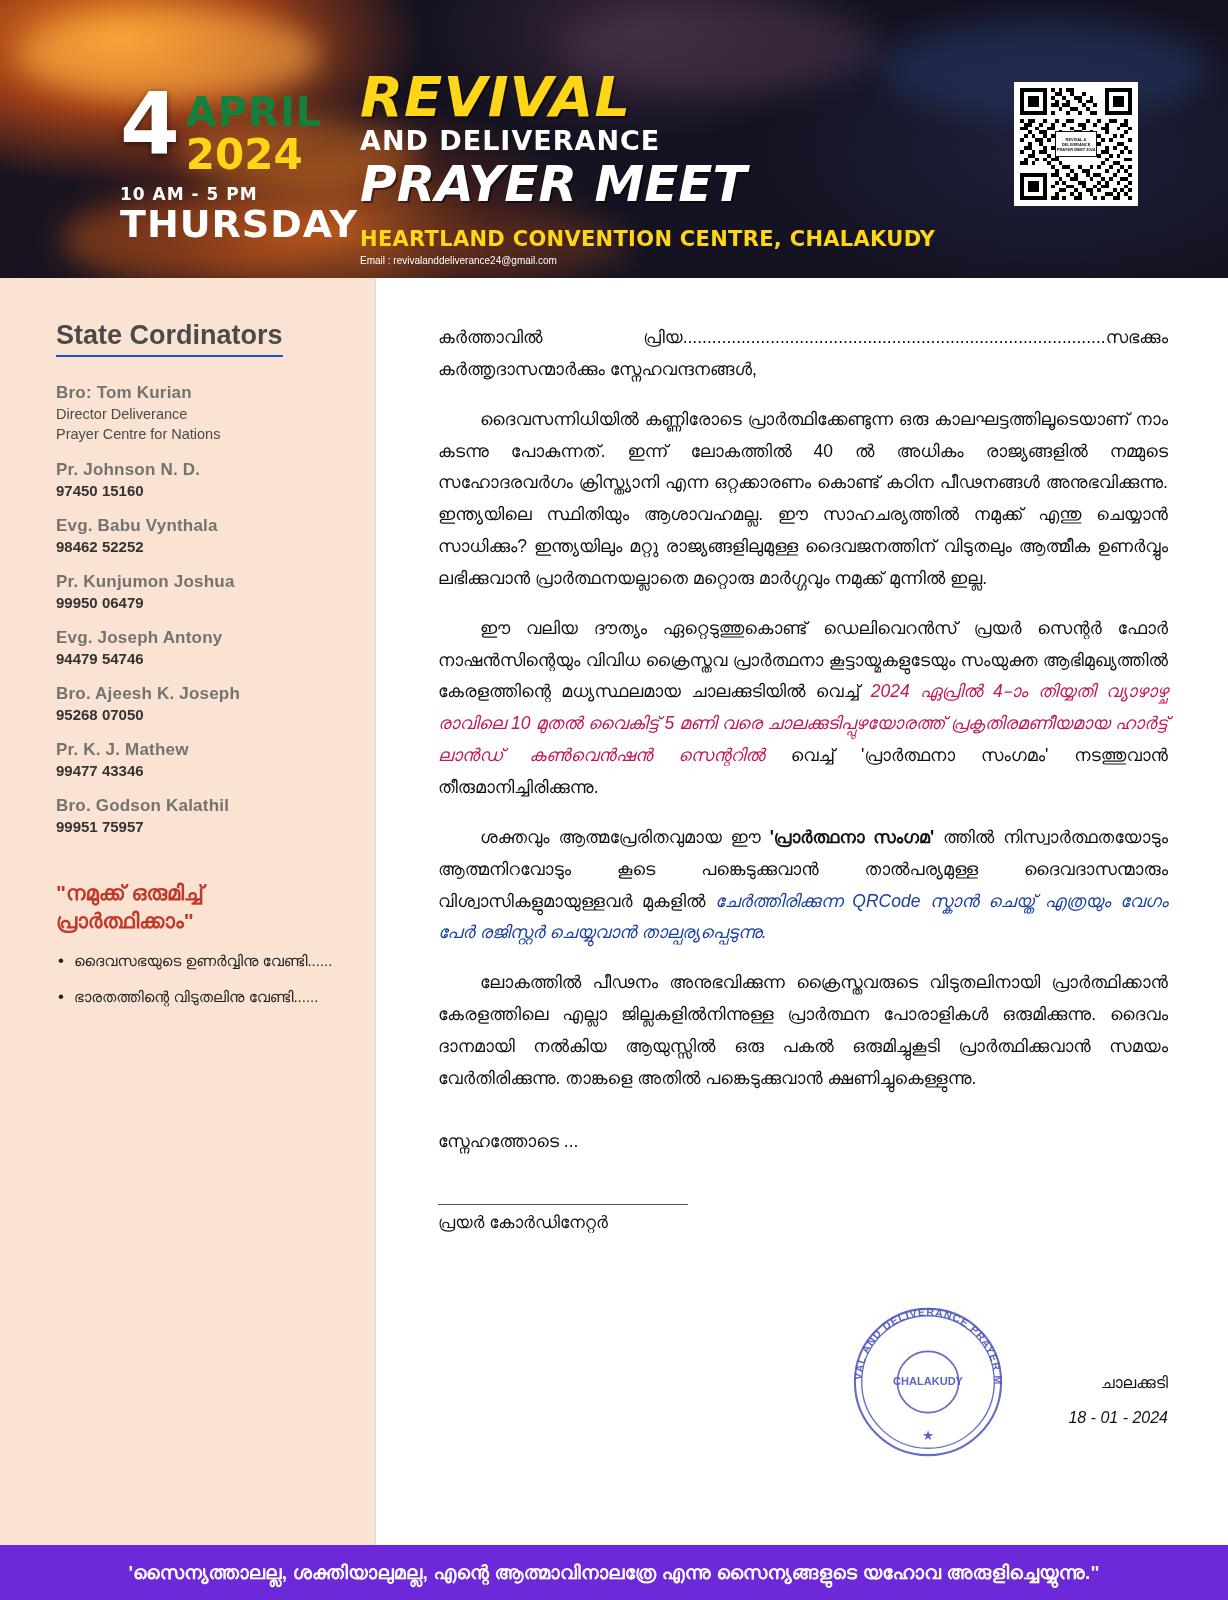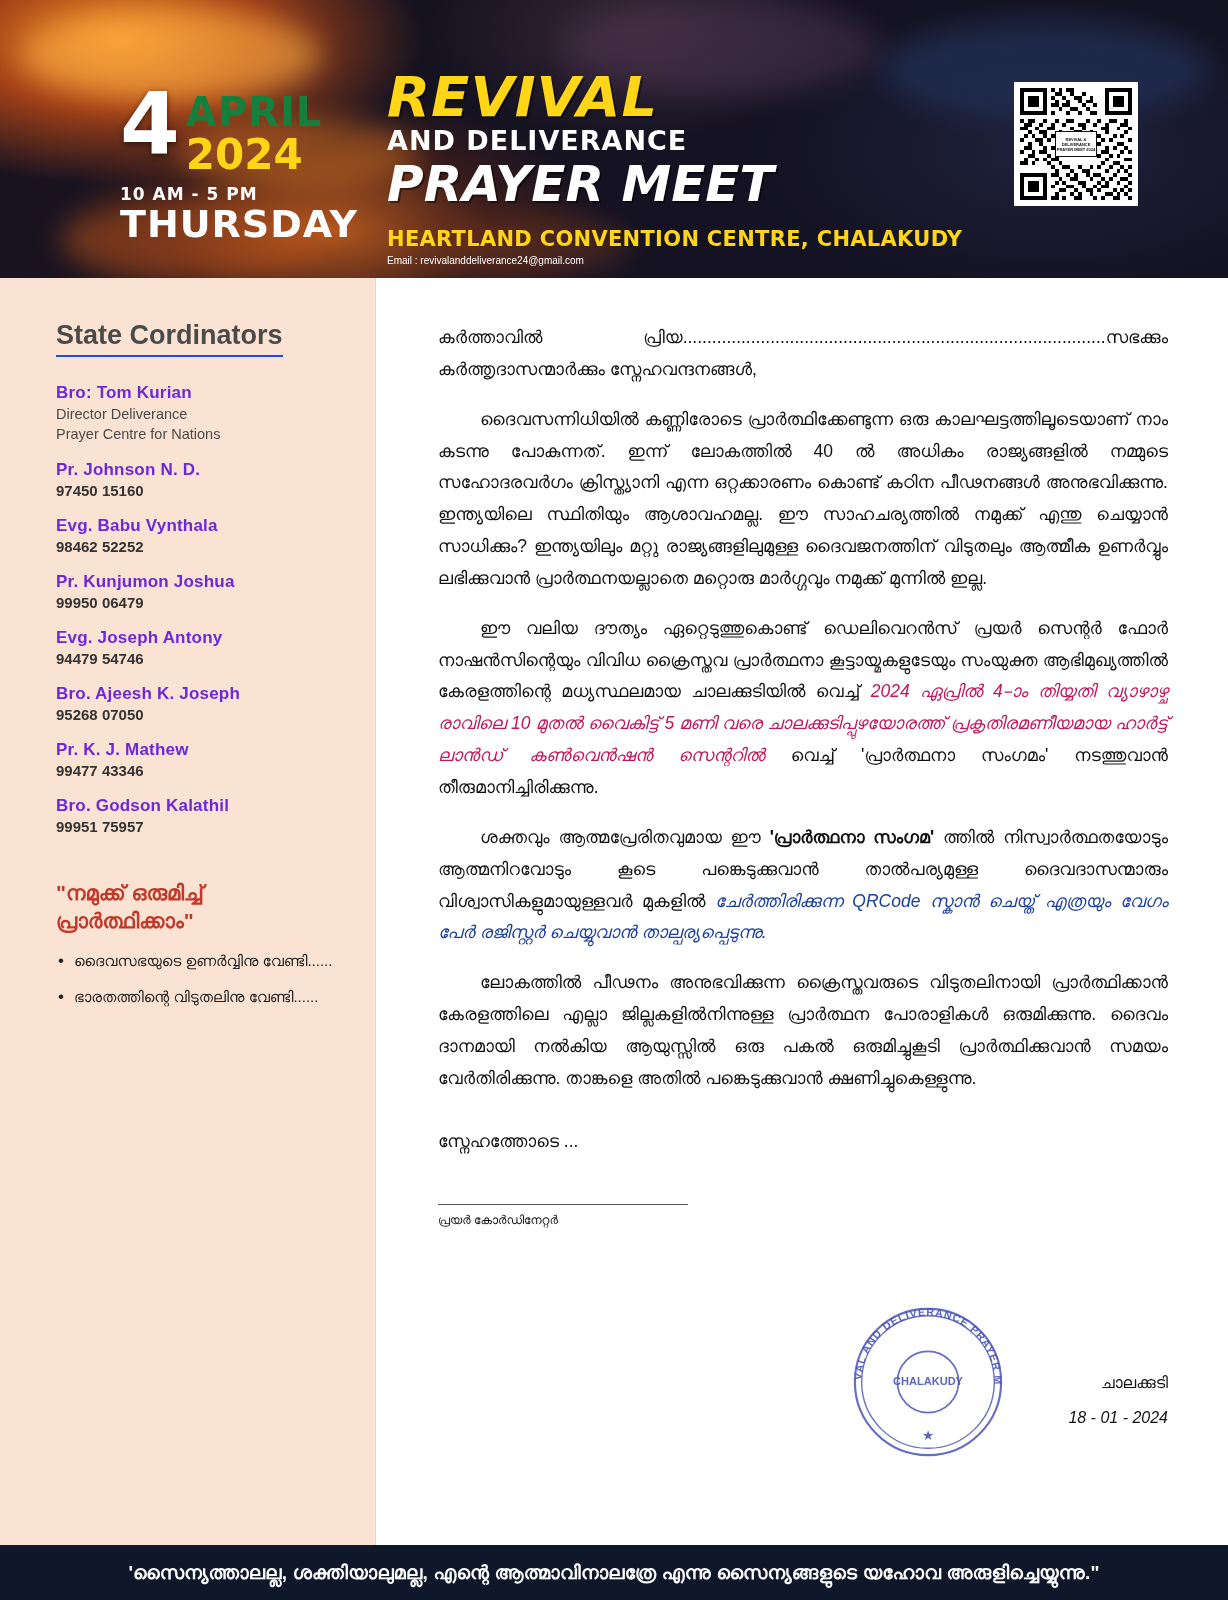--- a/index.html
+++ b/index.html
@@ -83,21 +83,21 @@
     color: #ffffff;
   }
   .day-text {
     font-family: "DejaVu Sans", sans-serif;
     font-size: 38px; font-weight: bold; letter-spacing: 1px;
     color: #ffffff; margin-top: 2px;
   }
 
   .title-block {
     position: absolute;
-    left: 387px; top: 70px;
+    left: 360px; top: 70px;
   }
   .t-revival {
     font-family: "DejaVu Sans", sans-serif;
     font-style: italic;
     font-weight: bold;
     font-size: 56px;
     letter-spacing: 1px;
     color: #ffd617;
     line-height: .95;
     text-shadow: 2px 2px 0 rgba(0,0,0,.45);
@@ -184,21 +184,21 @@
     padding-bottom: 4px;
     margin-bottom: 26px;
   }
   .coord {
     margin-bottom: 17px;
   }
   .coord-name {
     font-family: "Liberation Sans", sans-serif;
     font-weight: bold;
     font-size: 17px;
-    color: #6d28d9;
+    color: #737373;
     letter-spacing: .2px;
   }
   .coord-sub {
     font-family: "Liberation Sans", sans-serif;
     font-size: 14.5px;
     color: #4a4a4a;
     line-height: 1.25;
     margin-top: 2px;
   }
   .coord-phone {
@@ -259,21 +259,21 @@
   .hl-blue { color: #1a3fa0; font-style: italic; }
   .bold-mal { font-weight: bold; }
 
   .sign-line {
     margin-top: 52px;
     width: 250px;
     border-top: 1px solid #555;
   }
   .sign-label {
     font-family: "Liberation Sans", sans-serif;
-    font-size: 12px;
+    font-size: 17px;
     color: #111;
     margin-top: 8px;
   }
   .regards {
     font-family: "Liberation Sans", sans-serif;
     font-size: 17.5px;
     color: #111;
     margin-top: 36px;
   }
   .place-date {
@@ -293,21 +293,21 @@
     right: 215px;
     bottom: 78px;
     width: 170px; height: 170px;
   }
   .seal svg { width: 100%; height: 100%; }
 
   
   .footer {
     width: 1228px;
     height: 55px;
-    background: #0f172a;
+    background: #6d28d9;
     display: flex;
     align-items: center;
     justify-content: center;
   }
   .footer-text {
     font-family: "Liberation Sans", sans-serif;
     font-weight: bold;
     font-size: 19px;
     color: #ffffff;
     letter-spacing: .2px;

